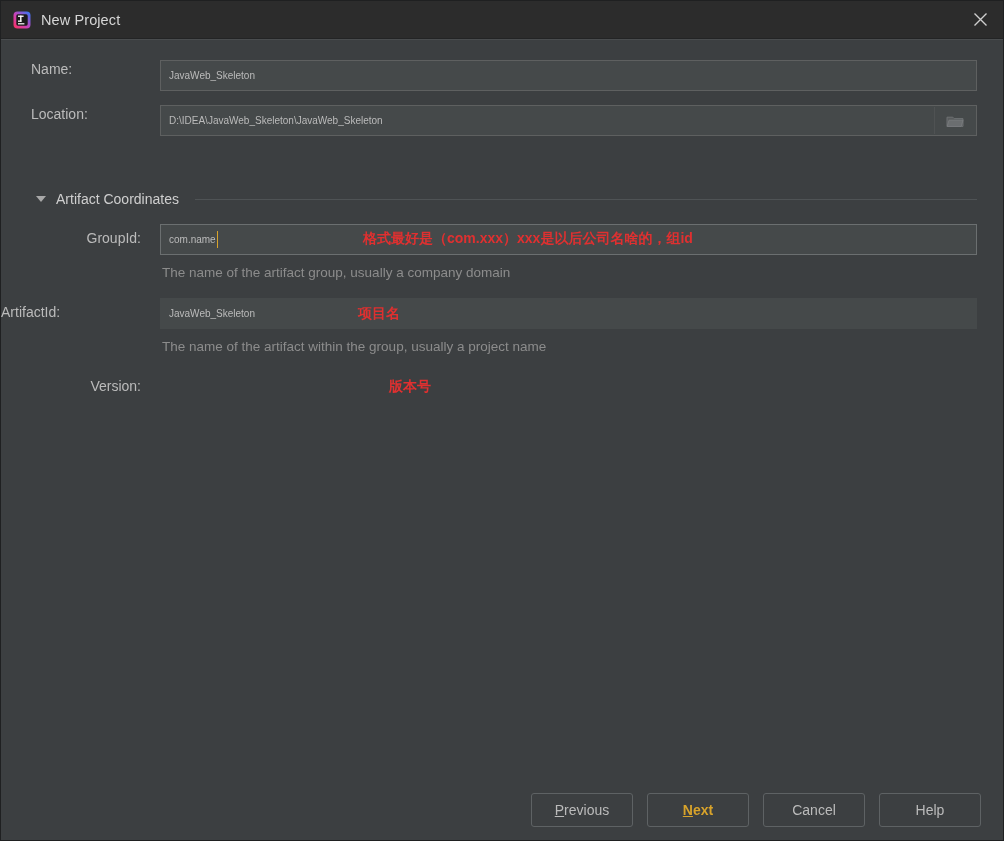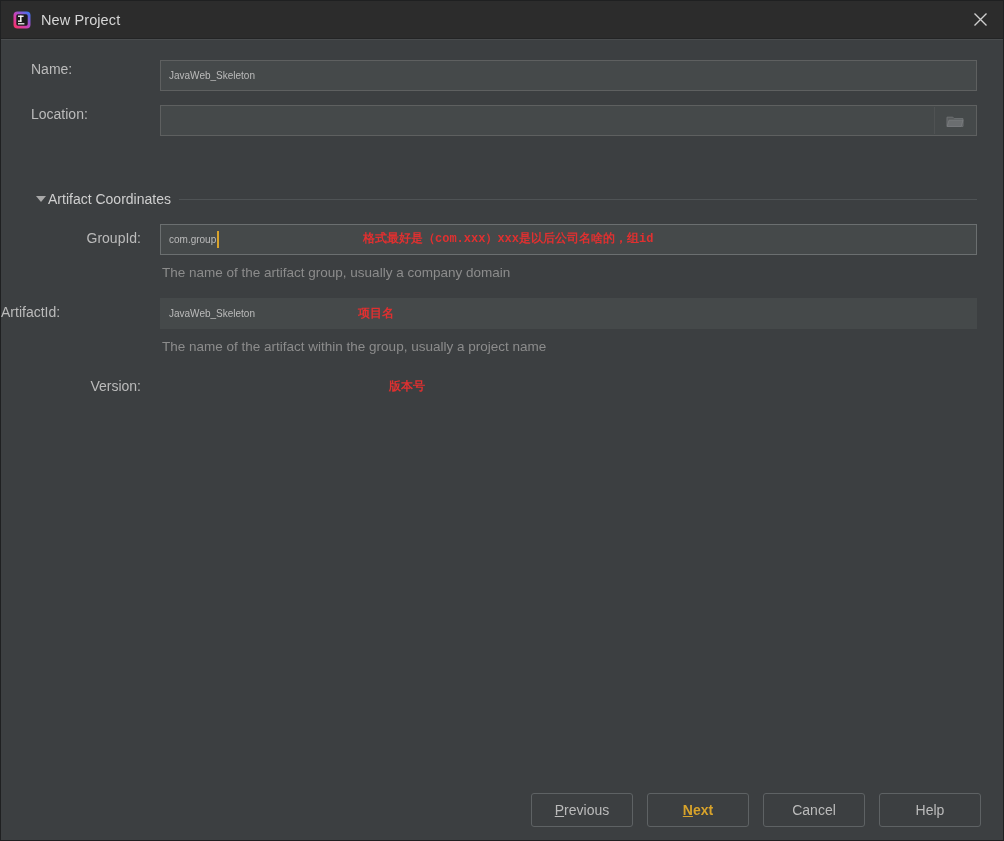--- a/index.html
+++ b/index.html
@@ -125,21 +125,21 @@
     align-items: center;
     justify-content: center;
     border-left: 1px solid #4f5253;
     background: #45494a;
   }
 
   
   .section-head {
     display: flex;
     align-items: center;
-    gap: 0;
+    gap: 8px;
   }
   .tri {
     width: 0; height: 0;
     border-left: 5px solid transparent;
     border-right: 5px solid transparent;
     border-top: 6px solid #a8a8a8;
     margin-right: 2px;
   }
   .section-title {
     font-size: 14px;
@@ -156,24 +156,24 @@
   .hint {
     font-size: 13.5px;
     color: #8c8c8c;
     position: absolute;
     white-space: nowrap;
   }
 
   .annot {
     position: absolute;
     color: #e03030;
-    font-size: 12px;
+    font-size: 14px;
     font-weight: bold;
     white-space: nowrap;
-    font-family: Liberation Mono, monospace;
+    font-family: Liberation Sans, sans-serif;
   }
 
   
   .footer {
     position: absolute;
     left: 0;
     right: 0;
     bottom: 0;
     height: 60px;
     display: flex;
@@ -244,39 +244,40 @@
       <span class="field-label">Name:</span>
     </div>
     <div class="textfield" style="position:absolute; left:159px; top:20px; width:817px;">
       <span class="value">JavaWeb_Skeleton</span>
     </div>
 
     <div class="row" style="left:30px; top:66px;">
       <span class="field-label">Location:</span>
     </div>
     <div class="textfield" style="position:absolute; left:159px; top:65px; width:817px;">
+      <span class="value">D:\IDEA\JavaWeb_Skeleton\JavaWeb_Skeleton</span>
       <span class="browse-btn">
         <svg width="18" height="14" viewBox="0 0 18 14" xmlns="http://www.w3.org/2000/svg">
           <path d="M1 3.2 L1 12.4 L17 12.4 L17 4.6 L8.2 4.6 L6.8 3.2 Z" fill="#595c5e" stroke="#6e7173" stroke-width="1"></path>
           <path d="M3.0 6.2 L17 6.2 L15.2 12.4 L1.2 12.4 Z" fill="#6b6e70" stroke="#7b7e80" stroke-width="0.8"></path>
         </svg>
       </span>
     </div>
 
     <div class="section-head" style="position:absolute; left:35px; top:151px; width:941px;">
       <span class="tri"></span>
       <span class="section-title">Artifact Coordinates</span>
       <span class="section-line"></span>
     </div>
 
     <div class="row" style="left:0px; top:190px; width:140px; justify-content:flex-end;">
       <span class="field-label right">GroupId:</span>
     </div>
     <div class="textfield focused" style="position:absolute; left:159px; top:184px; width:817px;">
-      <span class="value">com.group</span>
+      <span class="value">com.name</span>
         <span class="caret"></span>
     </div>
     <span class="annot" style="left:362px; top:190px;">格式最好是（com.xxx）xxx是以后公司名啥的，组id</span>
     <span class="hint" style="left:161px; top:225px;">The name of the artifact group, usually a company domain</span>
 
     <div class="row" style="left:0px; top:264px; width:140px; justify-content:flex-start;">
       <span class="field-label right">ArtifactId:</span>
     </div>
     <div class="textfield borderless" style="position:absolute; left:159px; top:258px; width:817px;">
       <span class="value">JavaWeb_Skeleton</span>

